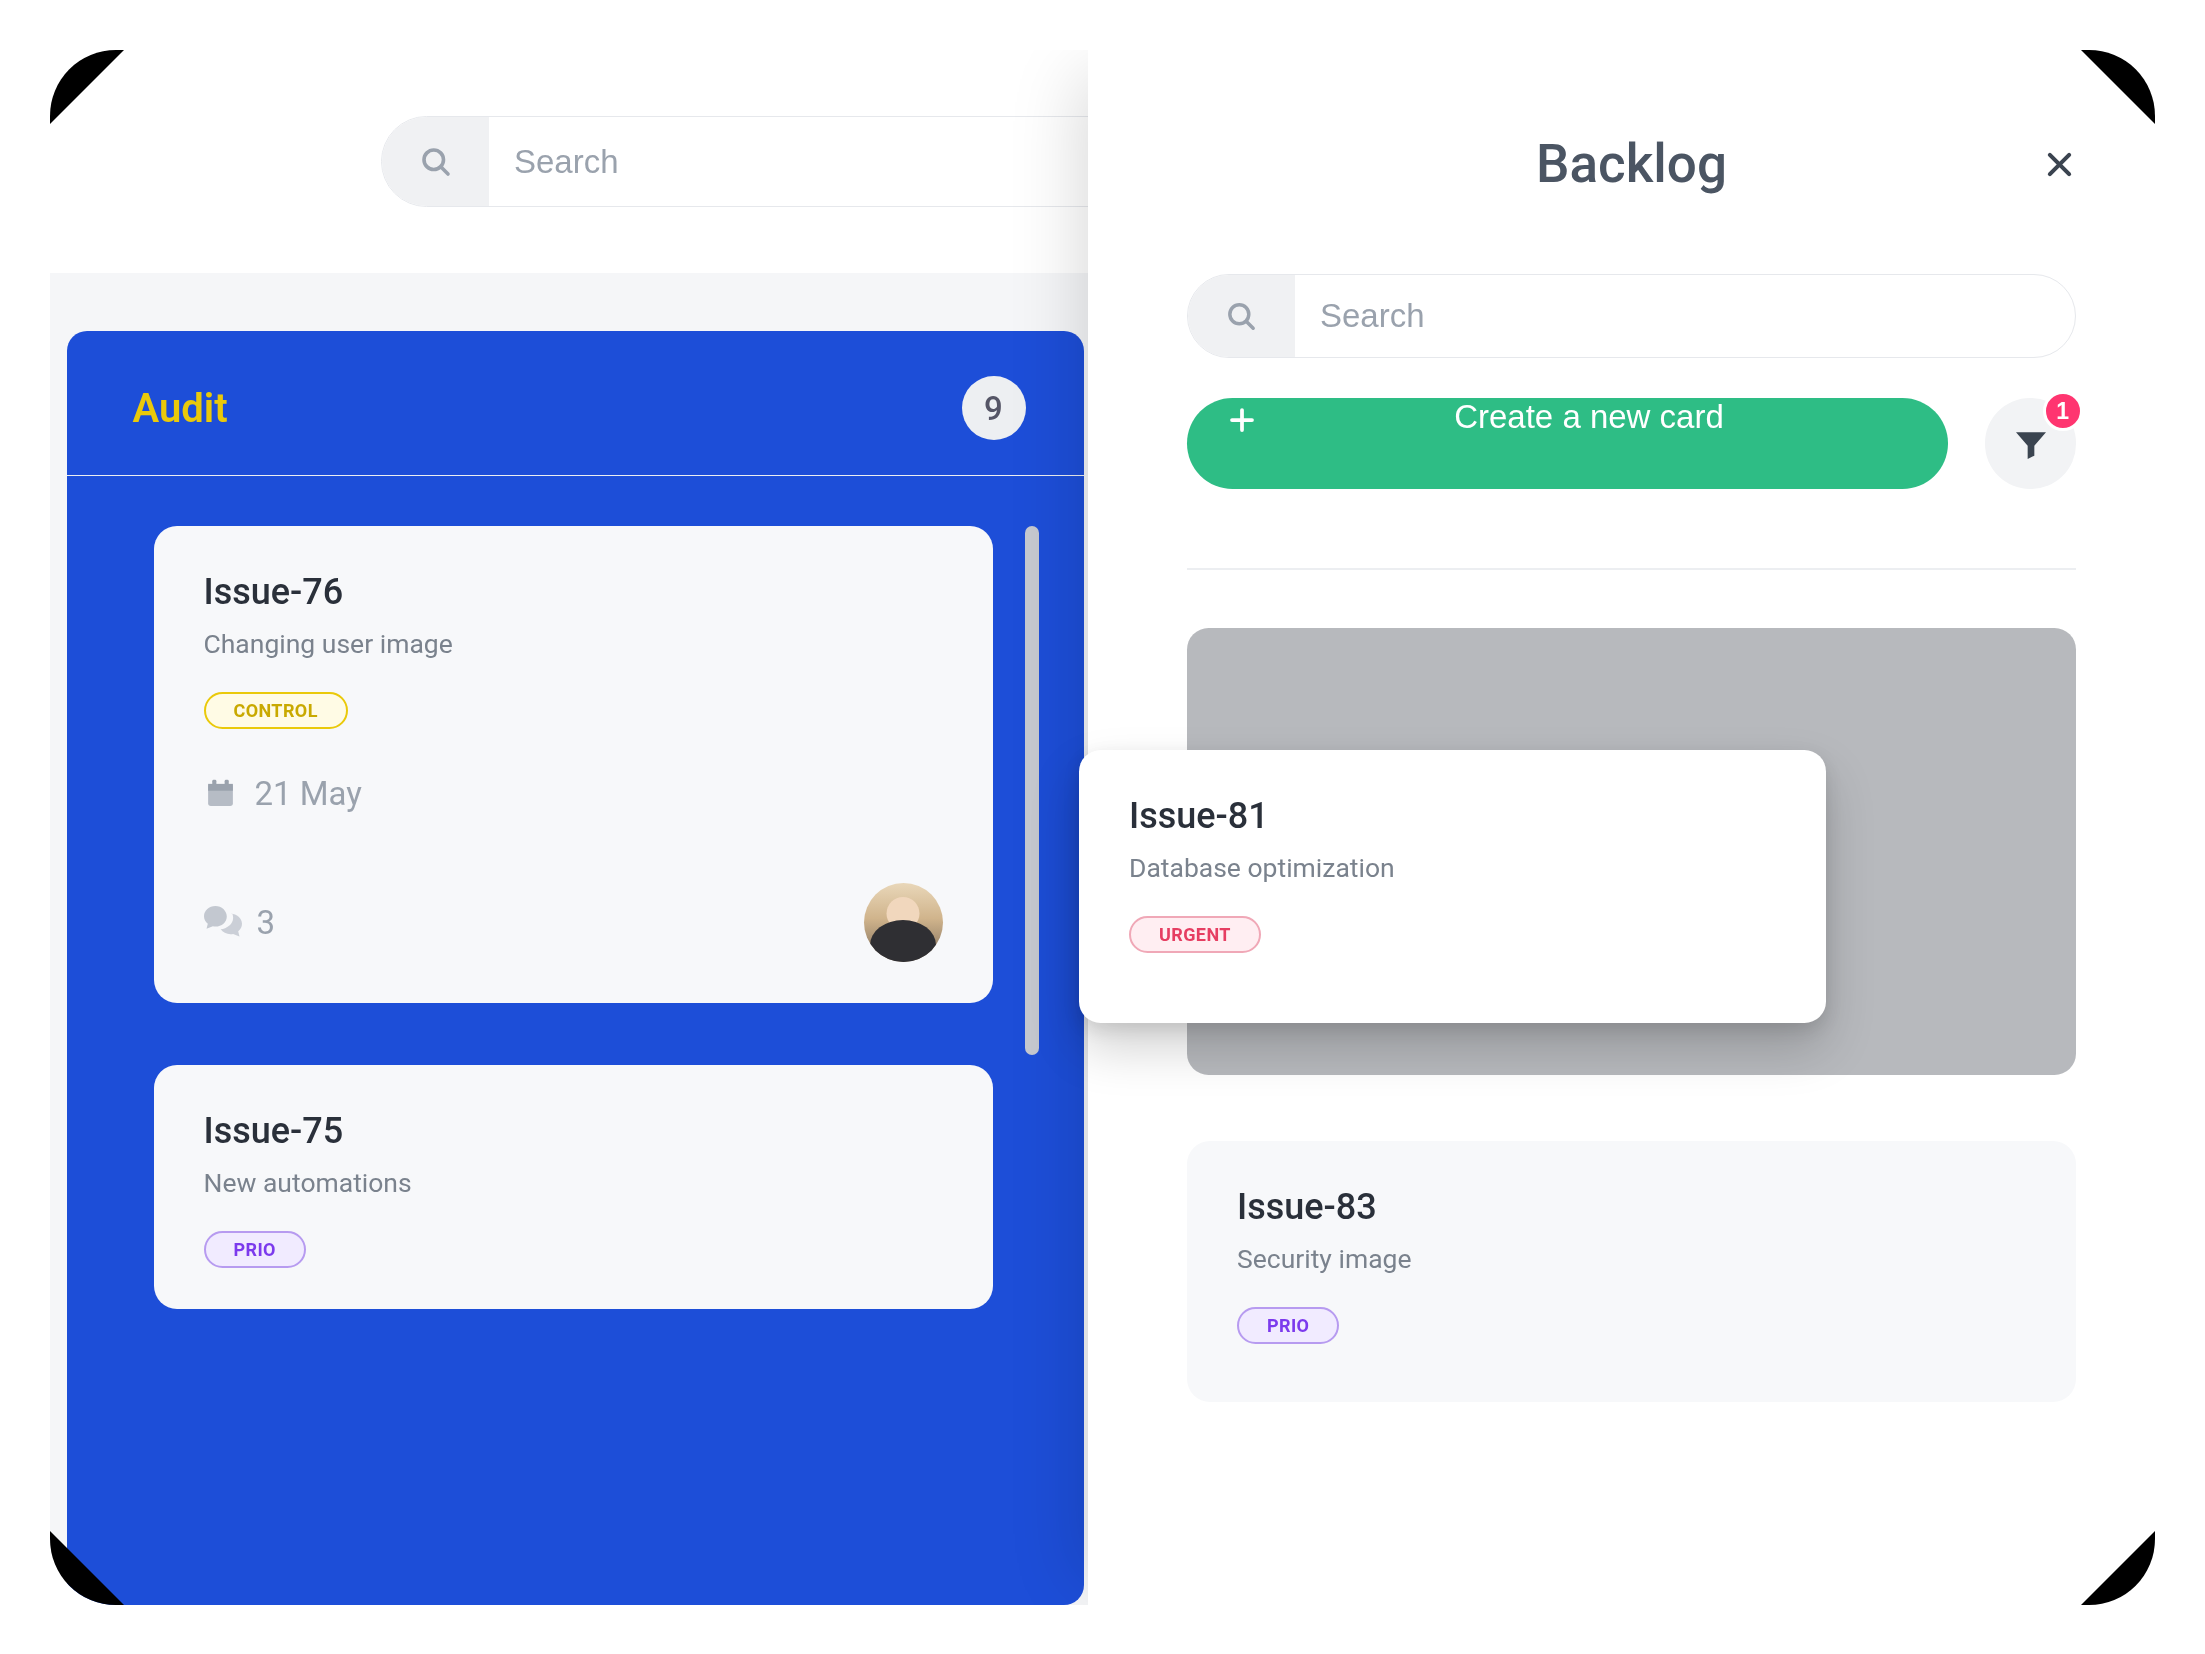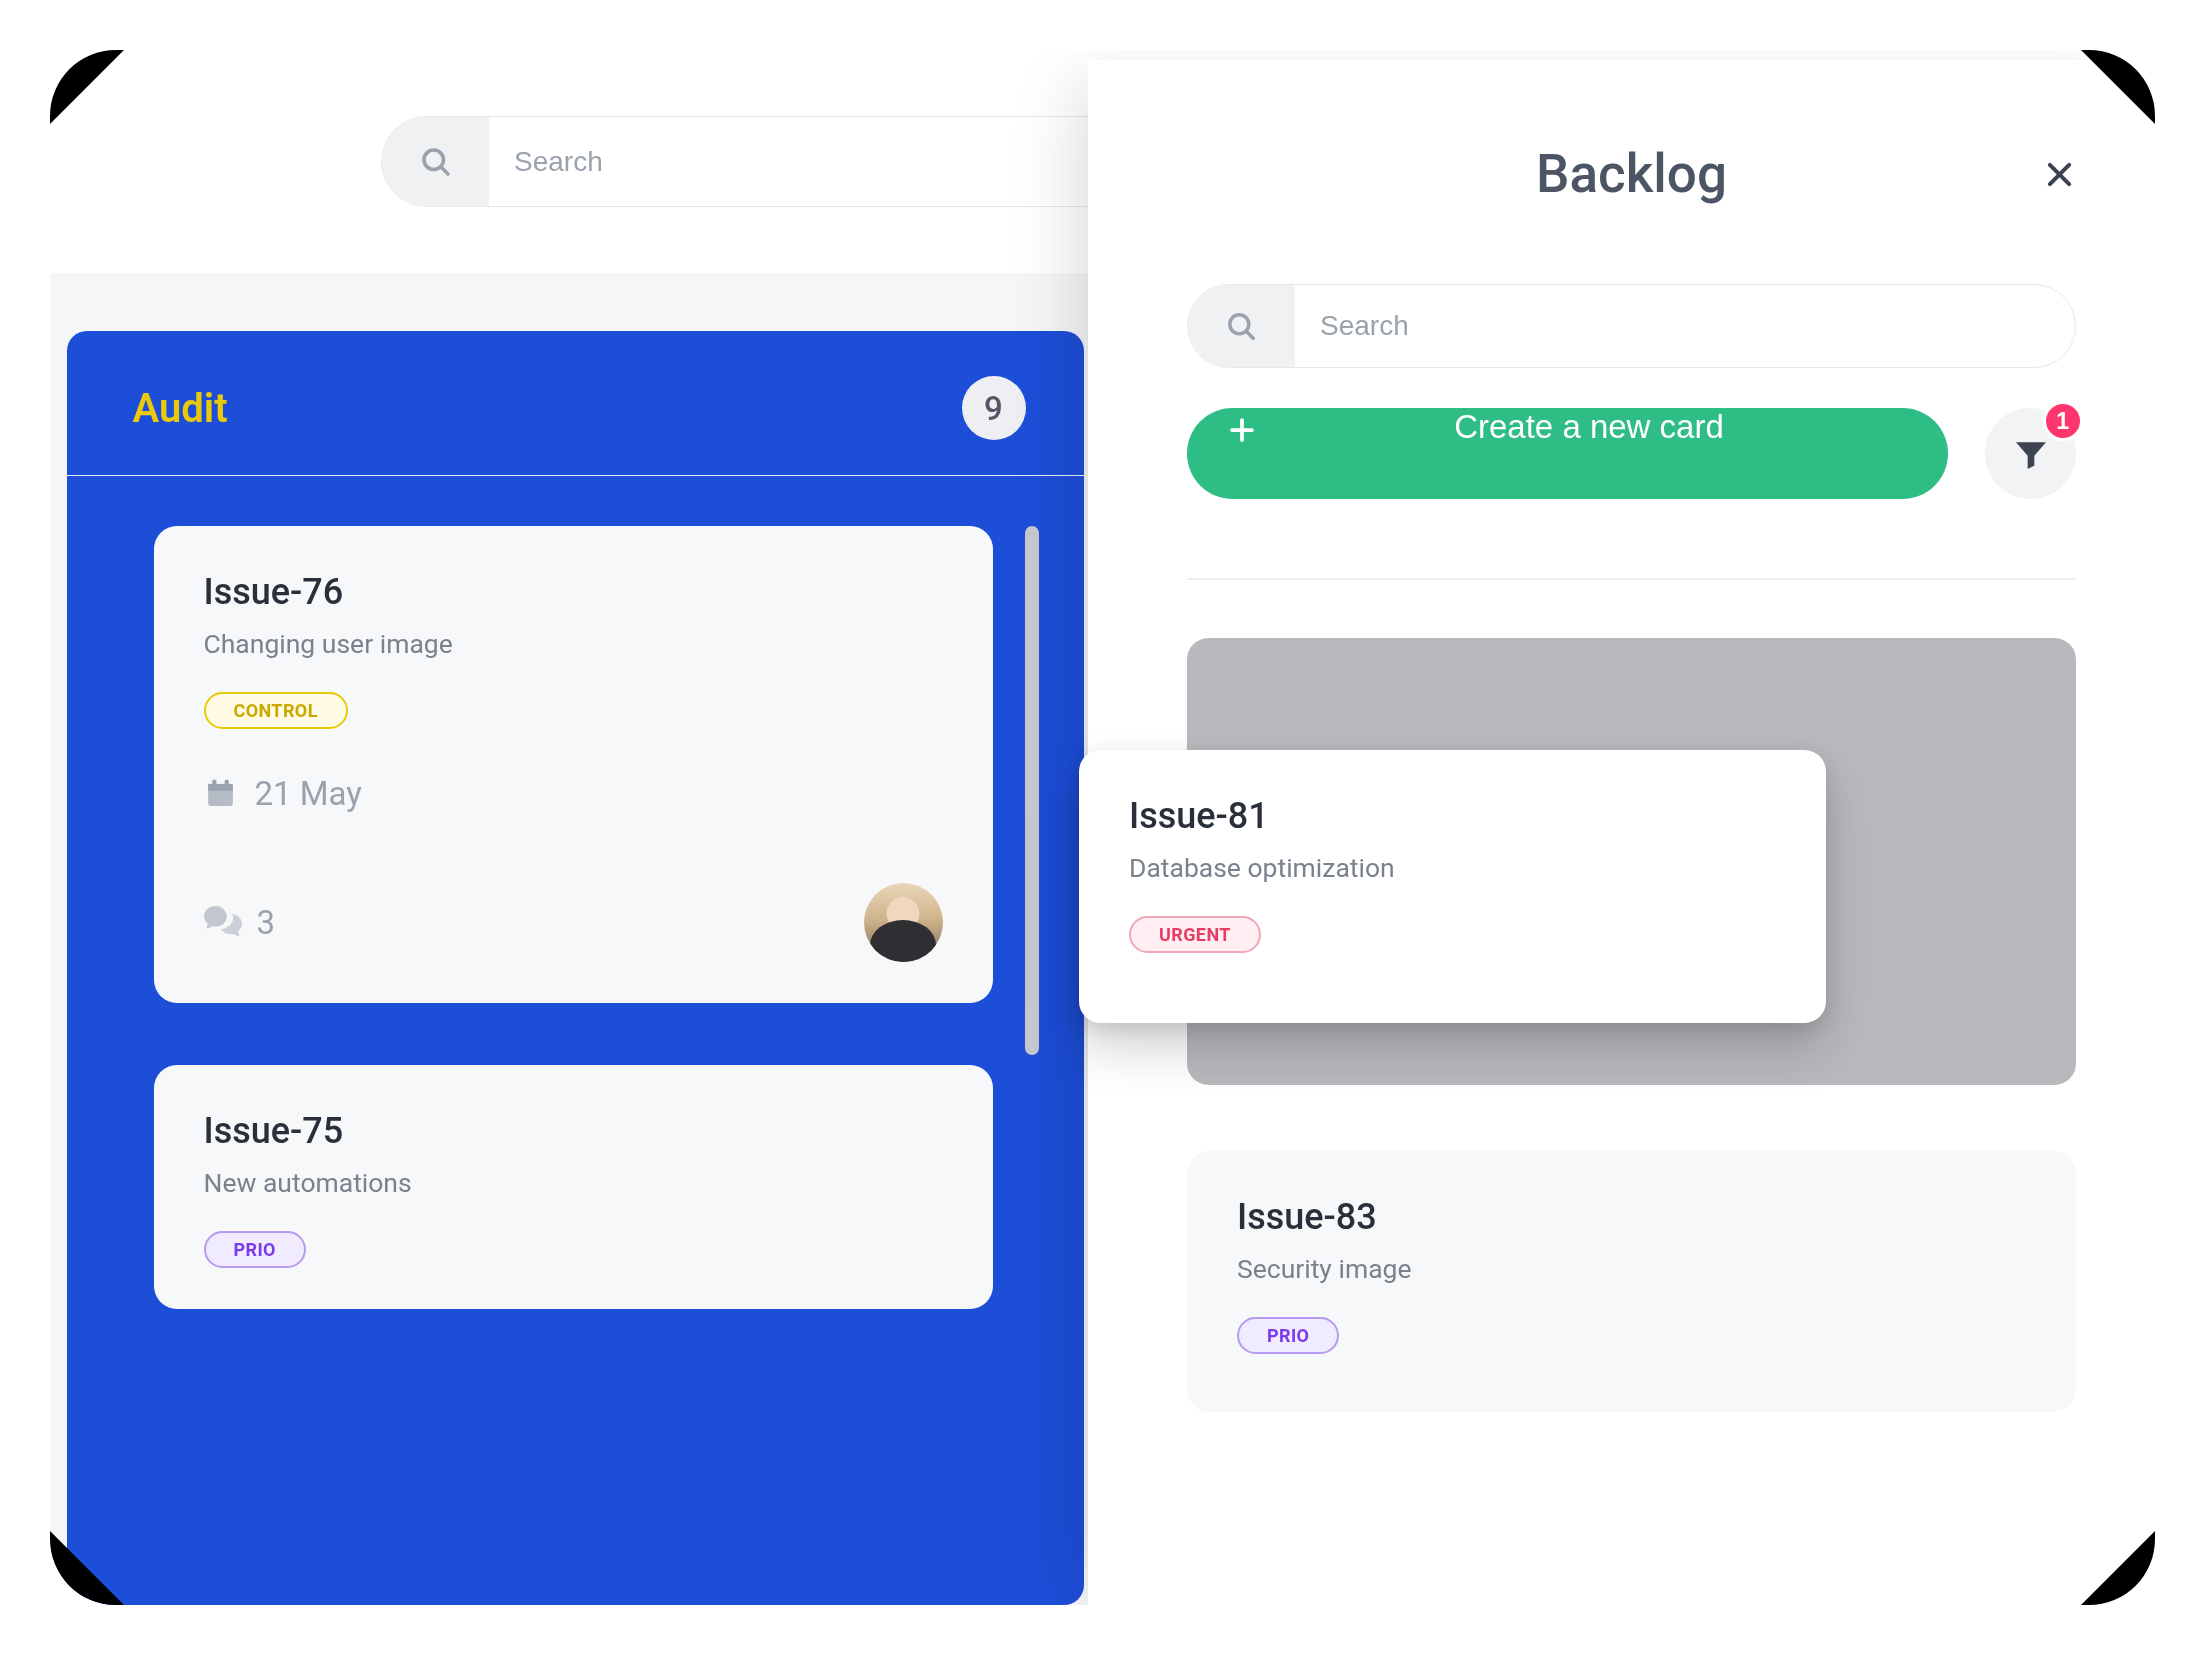--- a/index.html
+++ b/index.html
@@ -74,21 +74,21 @@
     background:#f0f1f3;
     display:flex;
     align-items:center;
     justify-content:center;
   }
   .search-wrap input{
     flex:1;
     border:0;
     outline:0;
     height:100%;
-    font-size:28px;
+    font-size:33px;
     color:var(--text);
     padding:0 25px;
     background:transparent;
   }
   .search-wrap input::placeholder{color:var(--muted);}
   .board-body{
     flex:1;
     background:var(--bg);
     padding:58px 0 0 16.5px;
     display:flex;
@@ -200,21 +200,21 @@
   .lane.peek{
     flex:0 0 165px;
     background:#fff;
     border-radius:20px 0 0 20px;
   }
   .lane.peek .lane-header{ border-bottom:1.7px solid #eceef1; }
 
   
   .panel{
     position:absolute;
-    right:0;top:10px;
+    right:0;top:0;
     height:100%;
     width:1067px;
     background:#fff;
     box-shadow:-33px 0 66px -25px rgba(0,0,0,.15);
     padding:83px 79px 0 99px;
     display:flex;
     flex-direction:column;
   }
   .panel-head{
     display:flex;align-items:center;justify-content:center;

